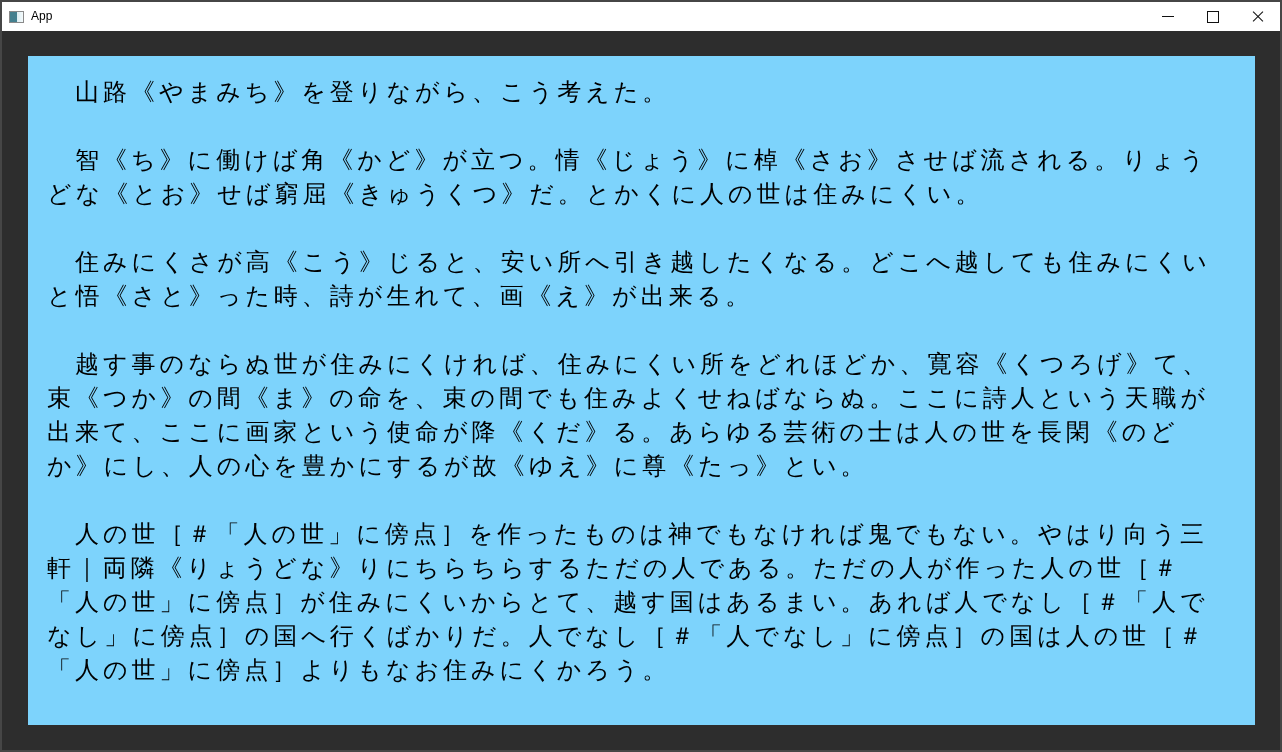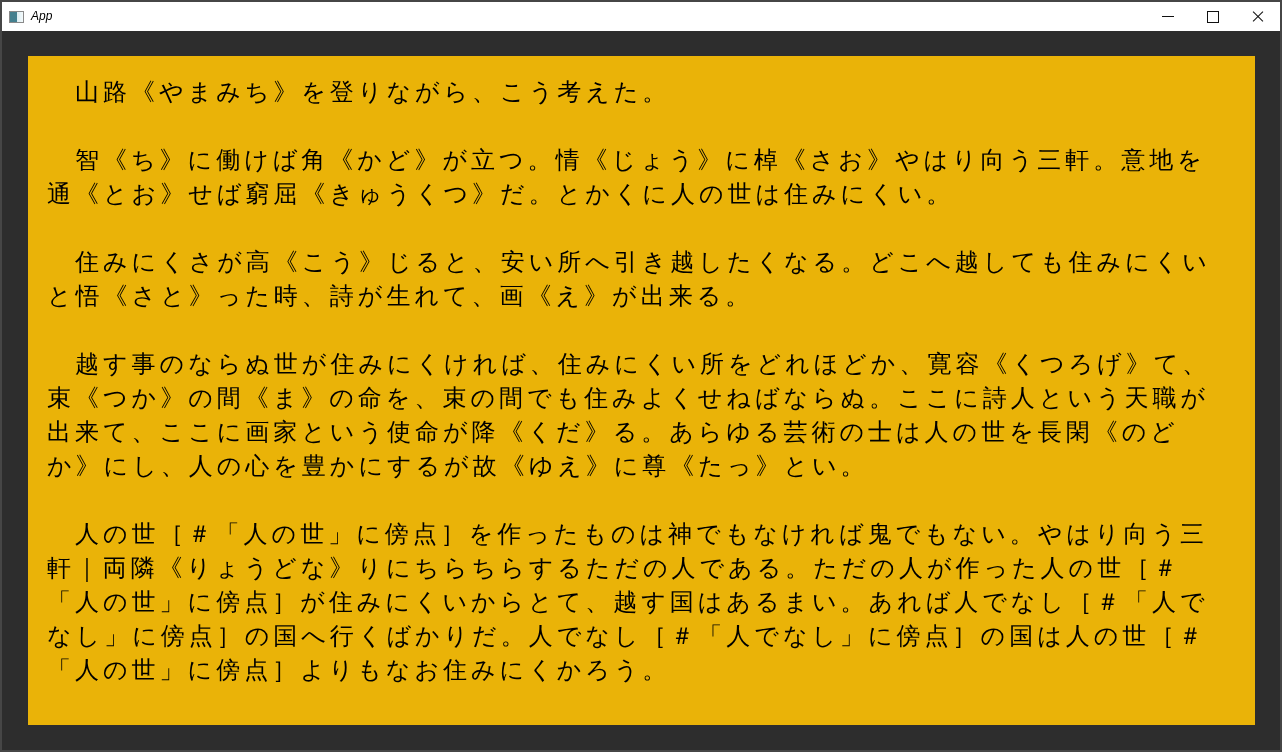--- a/index.html
+++ b/index.html
@@ -32,21 +32,20 @@
     box-sizing: border-box;
     border: 1px solid #8a8a8a;
     background: linear-gradient(90deg, #44808f 0%, #44808f 55%, #dceef3 55%, #f4fafc 100%);
     margin-right: 7px;
     flex: 0 0 auto;
   }
   .titlebar-title {
     font-size: 12px;
     color: #000000;
     line-height: 29px;
-    font-style: italic;
   }
   .titlebar-spacer { flex: 1 1 auto; }
   .tb-btn {
     width: 45px;
     height: 29px;
     display: flex;
     align-items: center;
     justify-content: center;
     background: transparent;
     border: none;
@@ -89,21 +88,21 @@
     left: 0;
     right: 0;
     bottom: 0;
     background: #2d2d2d;
     padding: 25px 25px 25px 26px;
     box-sizing: border-box;
   }
   .page {
     width: 100%;
     height: 100%;
-    background: #eab308;
+    background: #7dd3fc;
     box-sizing: border-box;
     padding: 19px 26px 0 19px;
     overflow: hidden;
   }
   .page p {
     margin: 0 0 34px 0;
     font-size: 24px;
     line-height: 34px;
     letter-spacing: 4px;
     color: #000000;
@@ -131,20 +130,20 @@
       <span class="glyph-close">
           <span></span>
           <span></span>
         </span>
     </button>
   </div>
 
   <div class="frame">
     <div class="page">
       <p>　山路《やまみち》を登りながら、こう考えた。</p>
-      <p>　智《ち》に働けば角《かど》が立つ。情《じょう》に棹《さお》やはり向う三軒。意地を通《とお》せば窮屈《きゅうくつ》だ。とかくに人の世は住みにくい。</p>
+      <p>　智《ち》に働けば角《かど》が立つ。情《じょう》に棹《さお》させば流される。りょうどな《とお》せば窮屈《きゅうくつ》だ。とかくに人の世は住みにくい。</p>
       <p>　住みにくさが高《こう》じると、安い所へ引き越したくなる。どこへ越しても住みにくいと悟《さと》った時、詩が生れて、画《え》が出来る。</p>
       <p>　越す事のならぬ世が住みにくければ、住みにくい所をどれほどか、寛容《くつろげ》て、束《つか》の間《ま》の命を、束の間でも住みよくせねばならぬ。ここに詩人という天職が出来て、ここに画家という使命が降《くだ》る。あらゆる芸術の士は人の世を長閑《のどか》にし、人の心を豊かにするが故《ゆえ》に尊《たっ》とい。</p>
       <p>　人の世［＃「人の世」に傍点］を作ったものは神でもなければ鬼でもない。やはり向う三軒｜両隣《りょうどな》りにちらちらするただの人である。ただの人が作った人の世［＃「人の世」に傍点］が住みにくいからとて、越す国はあるまい。あれば人でなし［＃「人でなし」に傍点］の国へ行くばかりだ。人でなし［＃「人でなし」に傍点］の国は人の世［＃「人の世」に傍点］よりもなお住みにくかろう。</p>
     </div>
   </div>
 
 </div>
 
 </body></html>

